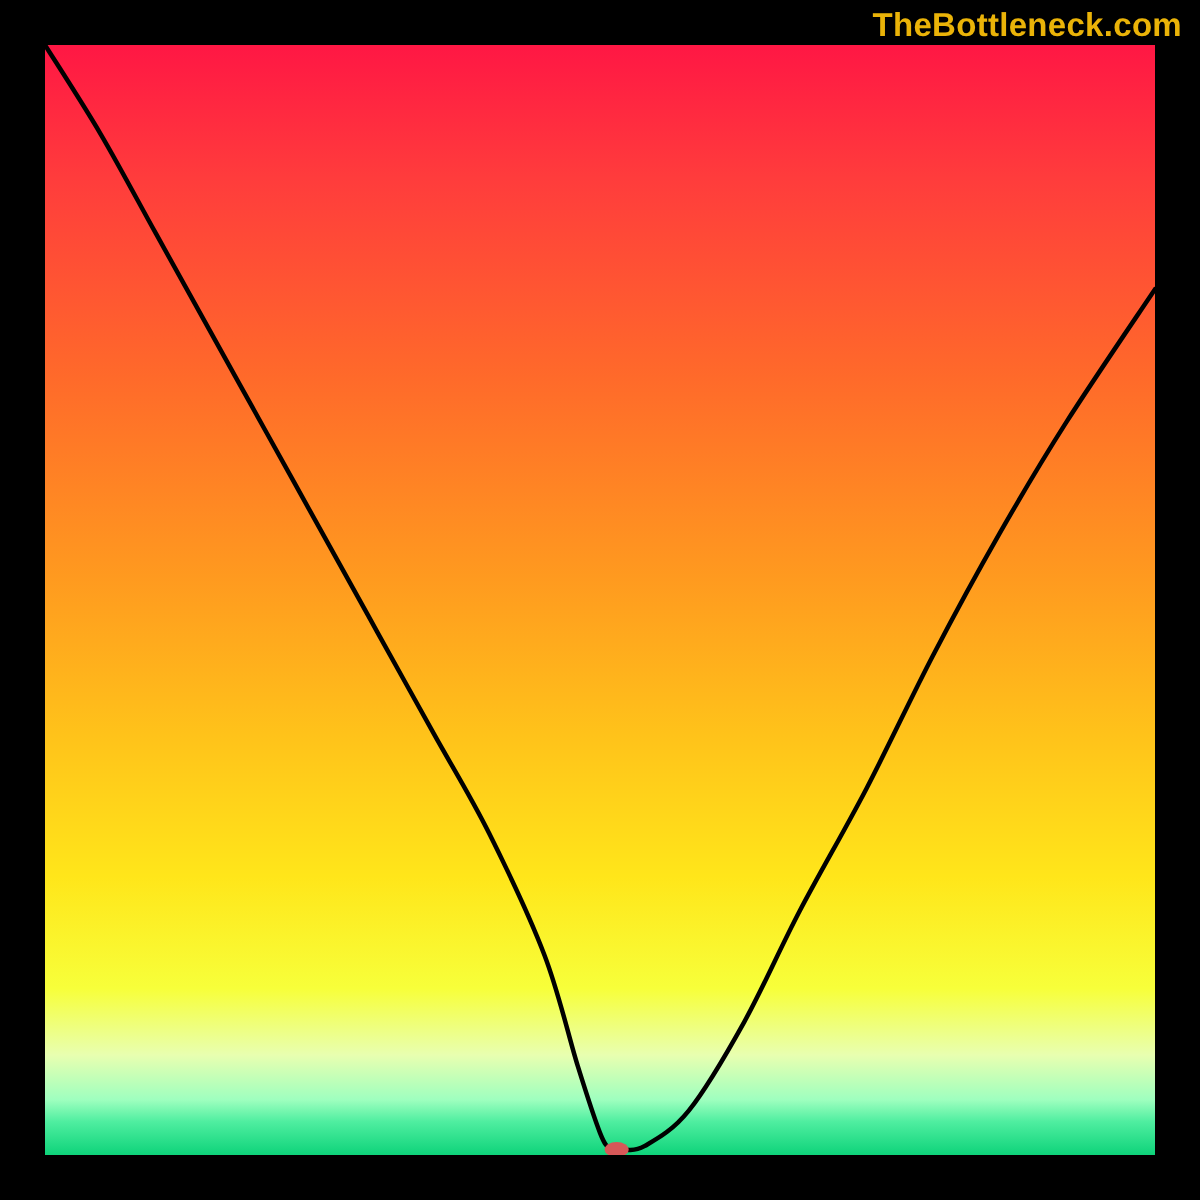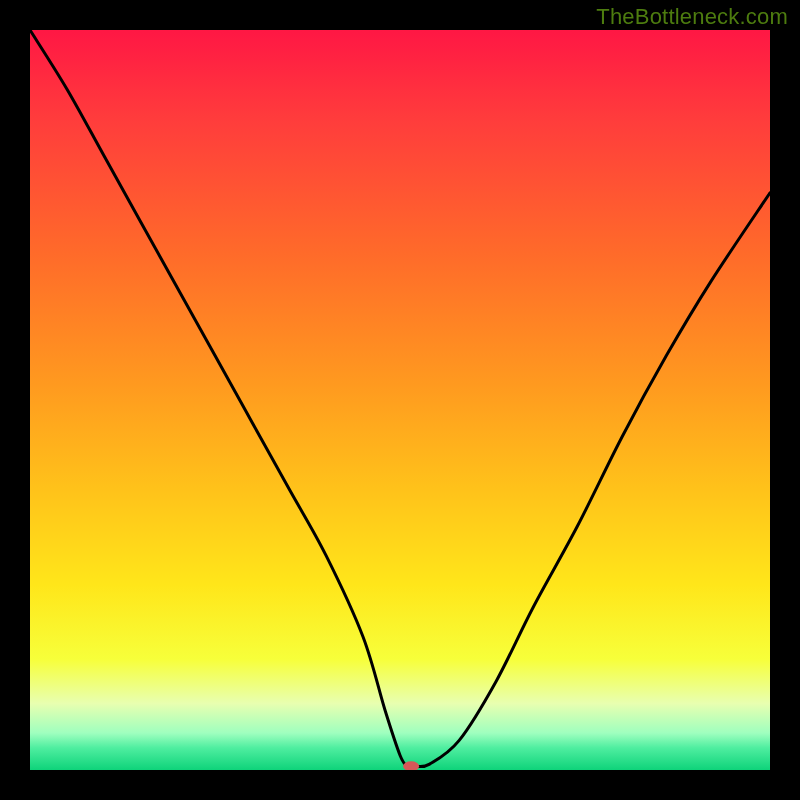--- a/index.html
+++ b/index.html
@@ -14,23 +14,23 @@
   .frame {
     position: relative;
     width: 800px;
     height: 800px;
     background: #000;
   }
   .watermark {
     position: absolute;
     top: 4px;
     right: 12px;
-    color: #4d7c0f;
+    color: #eab308;
     font-size: 22px;
-    font-weight: 400;
+    font-weight: 700;
     letter-spacing: 0.2px;
     z-index: 5;
   }
   svg {
     display: block;
   }
 </style>
 </head>
 <body>
 

